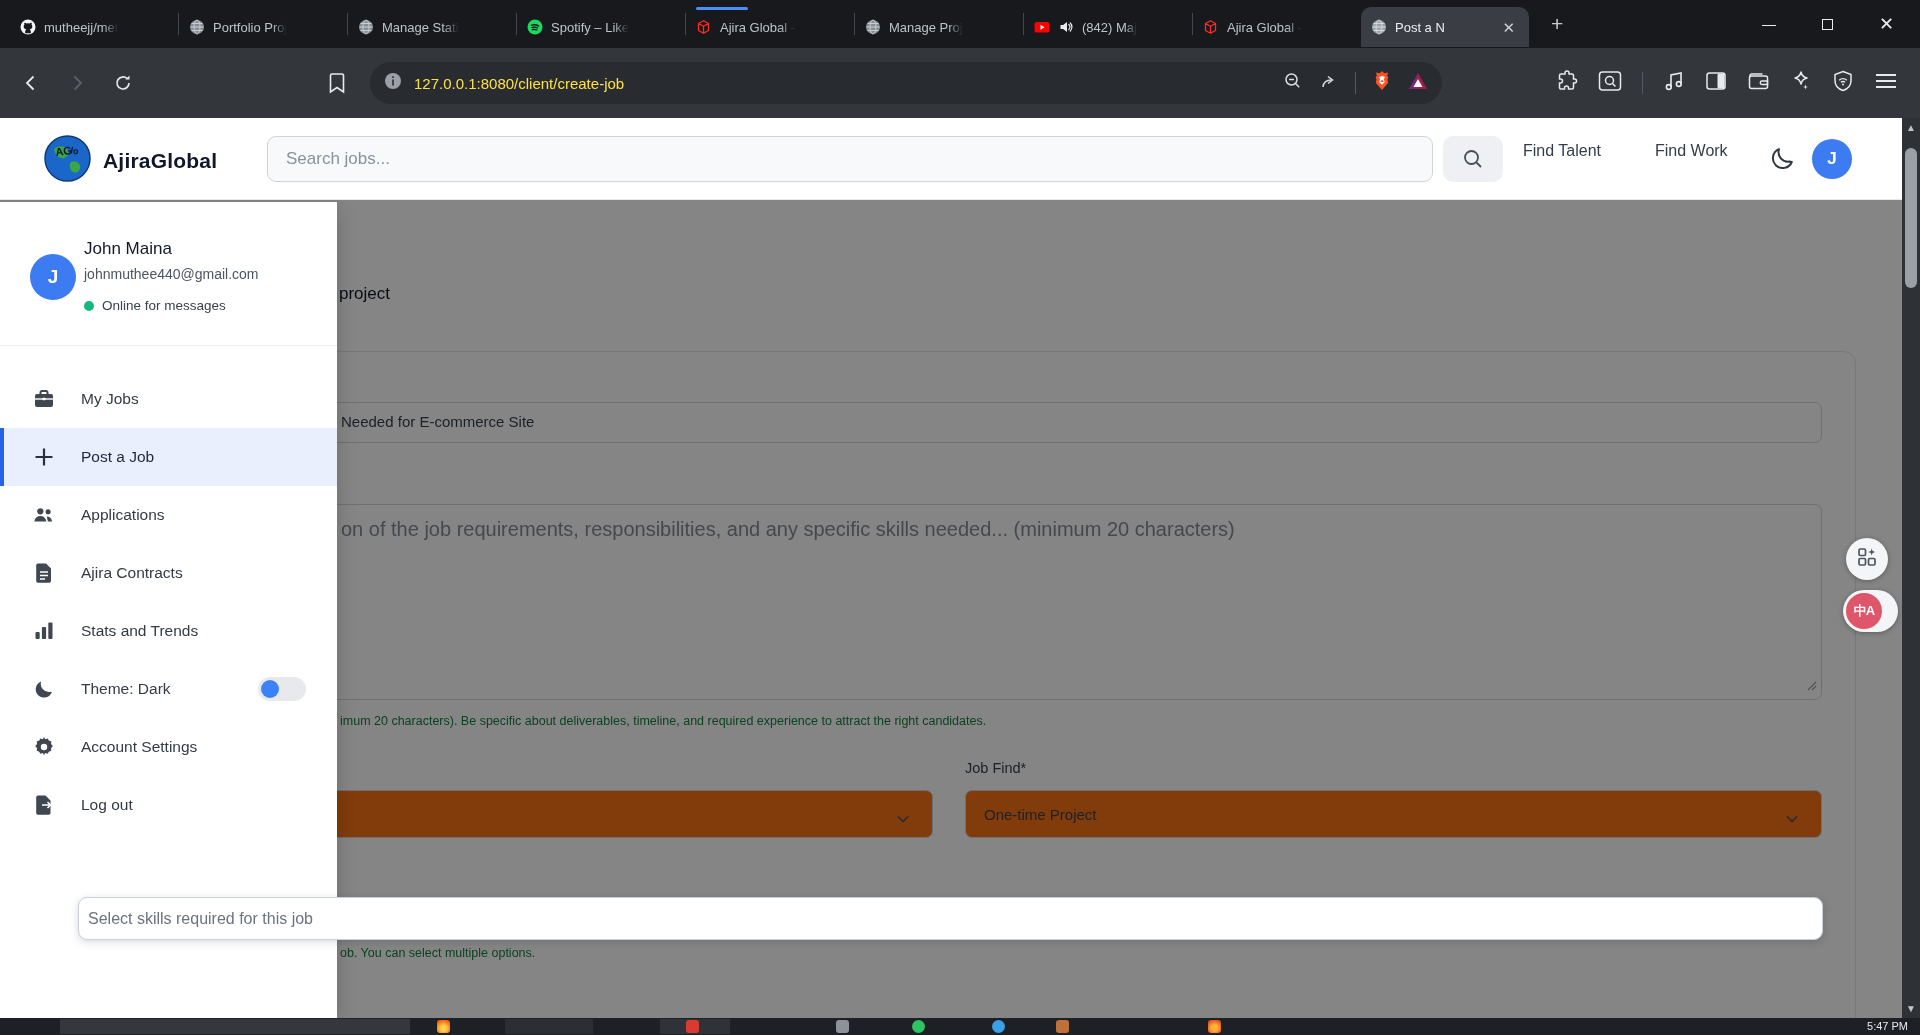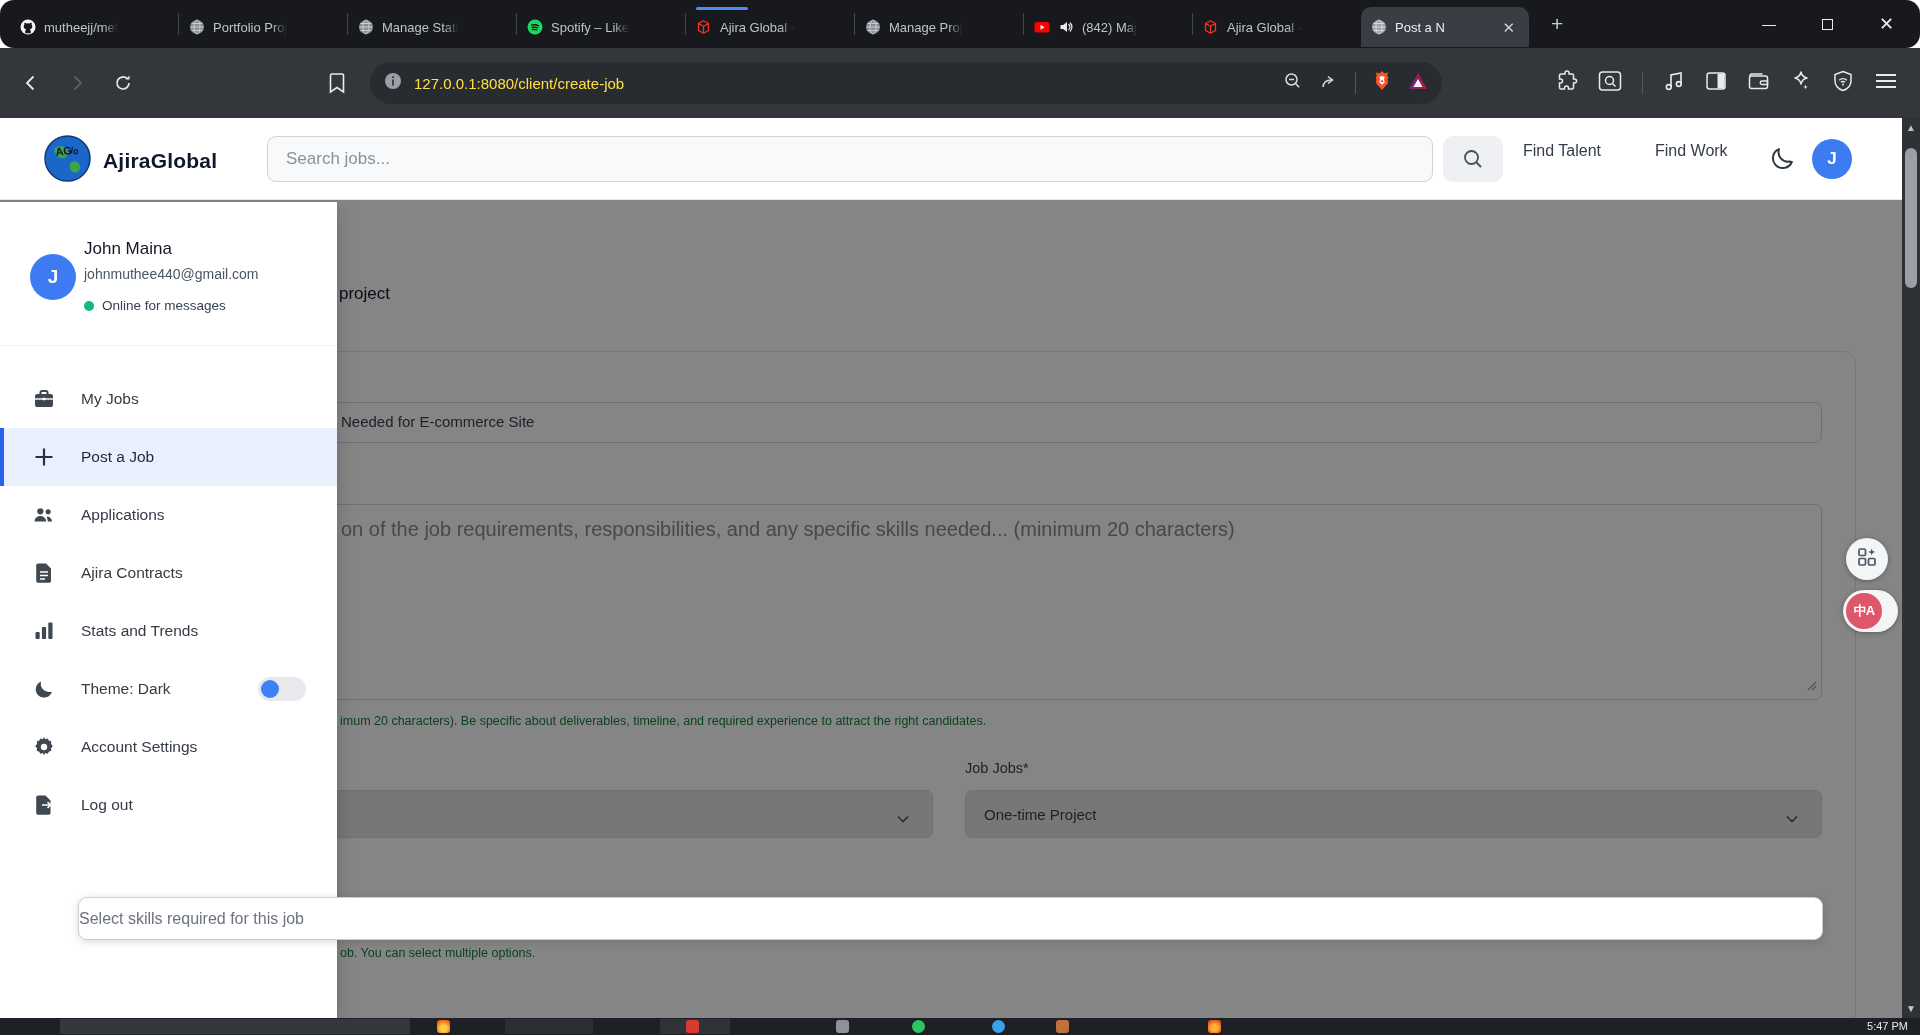--- a/index.html
+++ b/index.html
@@ -1,21 +1,21 @@
 <!DOCTYPE html>
 <html><head>
 <meta charset="utf-8">
 <style>
   * { margin:0; padding:0; box-sizing:border-box; }
   html,body { background:#000; }
   body { font-family:"Liberation Sans", sans-serif; }
   .screen { position:relative; width:1920px; height:1035px; overflow:hidden; background:#fff; }
 
   
-  .tabstrip { position:absolute; top:0; left:0; width:1920px; height:48px; background:#17191d; display:flex; align-items:center;border-radius:14px; }
+  .tabstrip { position:absolute; top:0; left:0; width:1920px; height:48px; background:#17191d; display:flex; align-items:center; }
   .tab { position:relative; display:flex; align-items:center; gap:8px; width:168px; height:40px; margin-top:6px; padding:0 10px; overflow:hidden; border-radius:10px 10px 0 0; }
   .tab .tlabel { color:#bec3c9; font-size:13px; white-space:nowrap; overflow:hidden; -webkit-mask-image:linear-gradient(90deg,#000 80%,transparent); mask-image:linear-gradient(90deg,#000 80%,transparent); }
   .tab.active { background:#3a3e44; }
   .tab.active .tlabel { color:#eceef0; }
   .tab .loadbar { position:absolute; top:0; left:10px; width:52px; height:3px; background:#4c8df6; border-radius:2px; }
   .tabdiv { width:1px; height:22px; background:#44484e; }
   .fav { width:16px; height:16px; flex:0 0 16px; display:inline-flex; }
   .tclose { margin-left:auto; color:#cdd1d6; font-size:15px; line-height:1; padding:2px 4px; }
   .newtab { color:#c7cbd0; font-size:21px; margin-left:22px; }
   .wincontrols { position:absolute; right:0; top:0; height:48px; display:flex; align-items:center; gap:46px; padding-right:26px; color:#e8eaed; }
@@ -49,21 +49,21 @@
   .f-input { position:absolute; left:84px; width:1738px; border:1px solid #d3d7dd; border-radius:7px; background:#fff; }
   .t-input { top:202px; height:41px; }
   .t-text { position:absolute; left:256px; top:10px; font-size:15px; color:#374151; white-space:nowrap; }
   .d-area { top:304px; height:196px; }
   .d-ph { position:absolute; left:256px; top:13px; font-size:20px; color:#848b94; white-space:nowrap; }
   .resize-h { position:absolute; right:4px; bottom:4px; }
   .helper { position:absolute; font-size:12.5px; color:#15803d; white-space:nowrap; }
   .helper.h1 { left:340px; top:514px; }
   .helper.h2 { left:340px; top:746px; }
   .f-label { position:absolute; left:965px; top:560px; font-size:14.5px; color:#374151; font-weight:500; }
-  .sel { position:absolute; top:590px; height:48px; border:1px solid #d3d7dd; border-radius:7px; background:#e5e5e5; display:flex; align-items:center; padding:0 18px; font-size:15px; color:#374151; }
+  .sel { position:absolute; top:590px; height:48px; border:1px solid #d3d7dd; border-radius:7px; background:#f97316; display:flex; align-items:center; padding:0 18px; font-size:15px; color:#374151; }
   .sel .chev { position:absolute; right:22px; top:19px; }
   .sel.left { left:84px; width:849px; }
   .sel.right { left:965px; width:857px; }
 
   .overlay { position:absolute; inset:0; background:rgba(0,0,0,0.48); z-index:10; }
 
   
   .sidebar { position:absolute; left:0; top:2px; width:337px; height:816px; background:#fff; z-index:30; box-shadow:0 6px 18px rgba(0,0,0,.18); }
   .usercard { position:absolute; left:0; top:28px; width:337px; }
   .uavatar { position:absolute; left:30px; top:24px; width:46px; height:46px; border-radius:50%; background:#3c7bf2; color:#fff; display:flex; align-items:center; justify-content:center; font-size:19px; font-weight:bold; }
@@ -73,21 +73,21 @@
   .udot { width:10px; height:10px; border-radius:50%; background:#13b981; }
   .userdiv { position:absolute; left:0; top:143px; width:337px; height:1px; background:#eef0f2; }
   .menu { position:absolute; left:0; top:168px; width:337px; }
   .mi { position:relative; height:58px; display:flex; align-items:center; gap:26px; padding-left:33px; font-size:15.5px; color:#333b45; }
   .mi.active { background:#e9effd; border-left:4px solid #2563eb; padding-left:29px; color:#1f2937; }
   .mi .ic { width:22px; height:22px; flex:0 0 22px; display:inline-flex; align-items:center; justify-content:center; }
   .toggle { position:absolute; left:258px; top:17px; width:48px; height:24px; background:#e7e9ec; border-radius:12px; }
   .toggle .knob { position:absolute; left:3px; top:3px; width:18px; height:18px; border-radius:50%; background:#3b82f6; }
 
   
-  .skills { position:absolute; left:78px; top:697px; width:1745px; height:43px; background:#fff; border:1px solid #c9d0d8; border-radius:9px; z-index:40; display:flex; align-items:center; padding:0 0; font-size:16px; color:#6b7280; box-shadow:0 2px 8px rgba(0,0,0,.15); }
+  .skills { position:absolute; left:78px; top:697px; width:1745px; height:43px; background:#fff; border:1px solid #c9d0d8; border-radius:9px; z-index:40; display:flex; align-items:center; padding:0 9px; font-size:16px; color:#6b7280; box-shadow:0 2px 8px rgba(0,0,0,.15); }
 
   
   .fab1 { position:absolute; left:1846px; top:338px; width:42px; height:42px; border-radius:50%; background:#f4f5f6; z-index:40; display:flex; align-items:center; justify-content:center; box-shadow:0 1px 5px rgba(0,0,0,.3); }
   .fab2 { position:absolute; left:1843px; top:390px; width:55px; height:42px; border-radius:21px; background:#f4f5f6; z-index:40; display:flex; align-items:center; box-shadow:0 1px 5px rgba(0,0,0,.3); }
   .fab2 .tr { width:36px; height:36px; margin-left:3px; border-radius:50%; background:#df566b; color:#fff; display:flex; align-items:center; justify-content:center; font-size:13px; font-weight:bold; letter-spacing:-1px; }
 
   
   .pscroll { position:absolute; top:118px; right:0; width:18px; height:900px; background:#2e3135; z-index:50; }
   .pscroll .arr { position:absolute; left:0; width:18px; text-align:center; color:#c3c6c9; font-size:10px; }
   .pscroll .thumb { position:absolute; left:3px; top:30px; width:12px; height:140px; background:#9aa0a6; border-radius:6px; }
@@ -356,21 +356,21 @@
 
     <div class="f-input d-area">
       <span class="d-ph">on of the job requirements, responsibilities, and any specific skills needed... (minimum 20 characters)</span>
       <span class="resize-h"><svg width="12" height="12" viewBox="0 0 12 12">
             <path d="M11 3L3 11M11 7l-4 4" stroke="#9aa0a6" stroke-width="1.2"></path>
           </svg></span>
     </div>
 
     <div class="helper h1">imum 20 characters). Be specific about deliverables, timeline, and required experience to attract the right candidates.</div>
 
-    <div class="f-label">Job Jobs*</div>
+    <div class="f-label">Job Find*</div>
 
     <div class="sel left">
       <span class="chev"><svg width="14" height="10" viewBox="0 0 14 10">
             <path d="M2 2.5l5 5 5-5" stroke="#4b5563" stroke-width="1.6" fill="none"></path>
           </svg></span>
     </div>
     <div class="sel right">
       <span>One-time Project</span>
       <span class="chev"><svg width="14" height="10" viewBox="0 0 14 10">
             <path d="M2 2.5l5 5 5-5" stroke="#4b5563" stroke-width="1.6" fill="none"></path>

